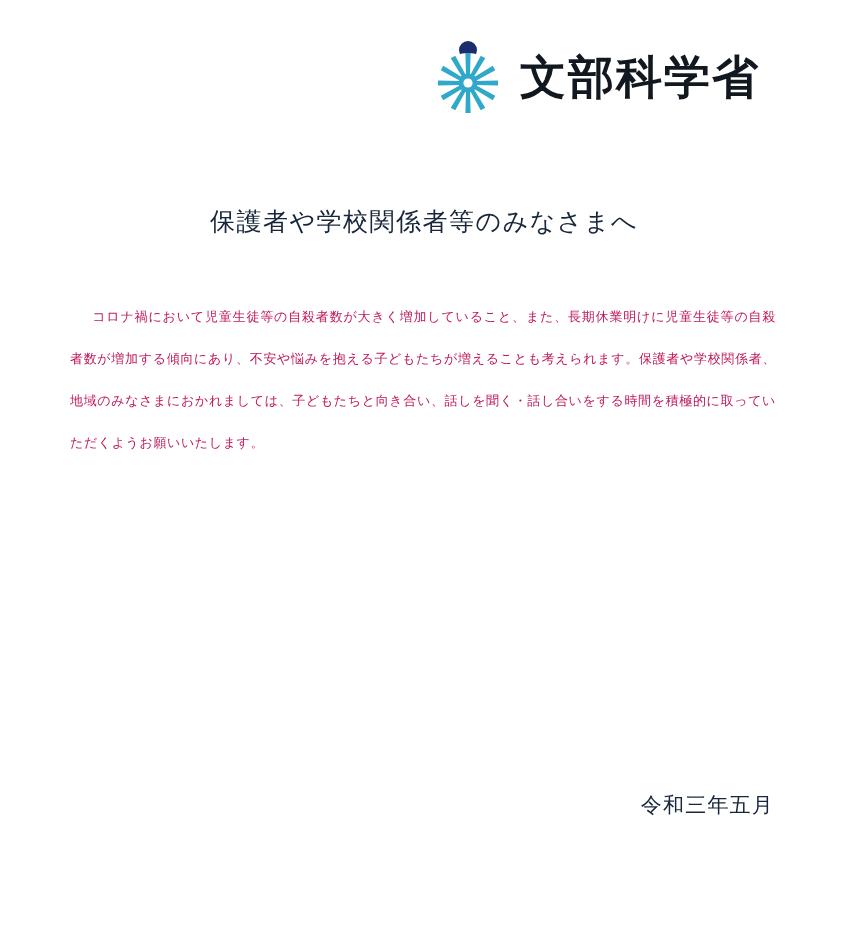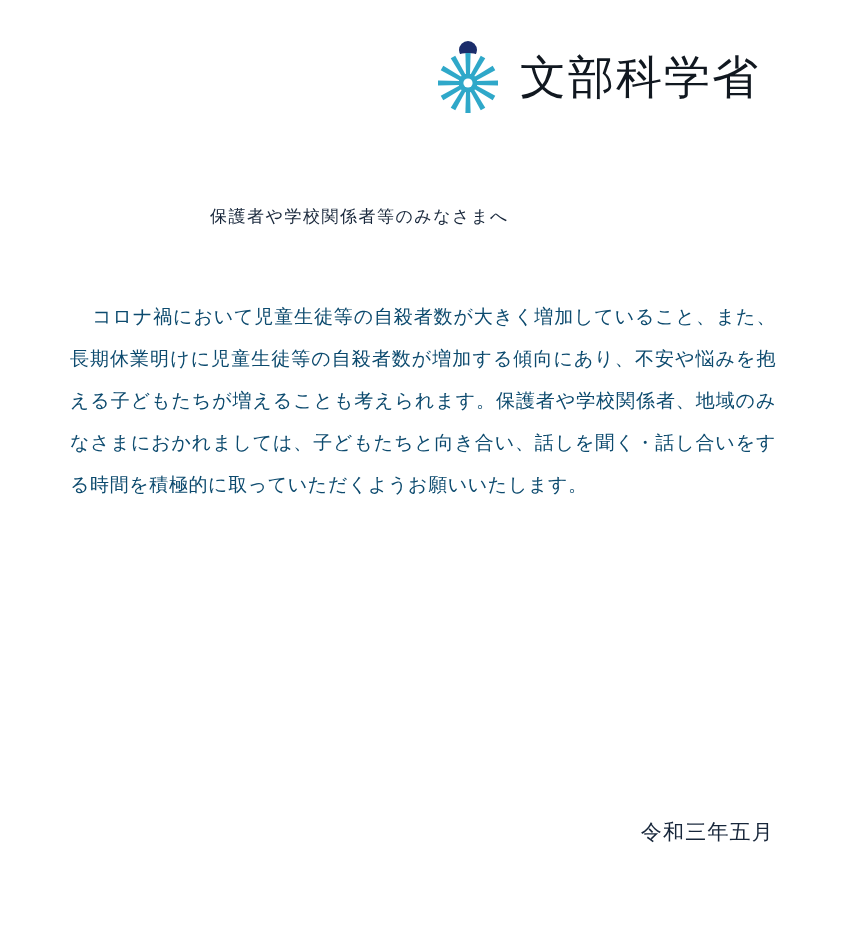--- a/index.html
+++ b/index.html
@@ -40,63 +40,63 @@
   }
   .logo-mark svg {
     display: block;
   }
   .ministry-name {
     font-family: "Liberation Serif", "DejaVu Serif", serif;
     font-size: 46px;
     line-height: 1;
     letter-spacing: 2px;
     color: #111820;
-    font-weight: 400;
+    font-weight: 700;
     white-space: nowrap;
   }
 
   
   .doc-title {
     position: absolute;
     top: 205px;
     left: 210px;
-    font-size: 17px;
+    font-size: 25px;
     letter-spacing: 1.5px;
     color: #17263a;
     white-space: nowrap;
   }
 
   
   .body-block {
     position: absolute;
     top: 296px;
     left: 70px;
     width: 706px;
   }
   .para {
-    font-size: 19px;
+    font-size: 13px;
     line-height: 42px;
     letter-spacing: 0.6px;
-    color: #0c4a6e;
+    color: #be185d;
     text-align: justify;
     text-justify: inter-character;
     margin: 0;
   }
   .para + .para {
     margin-top: 44px;
   }
   .para .indent {
     display: inline-block;
     width: 22px;
   }
 
   
   .signature {
     position: absolute;
-    top: 813px;
+    top: 786px;
     right: 72px;
     text-align: left;
     margin-left: 40px;
   }
   .sig-date {
     font-size: 21px;
     letter-spacing: 1.2px;
     line-height: 38px;
     color: #17263a;
     white-space: nowrap;

